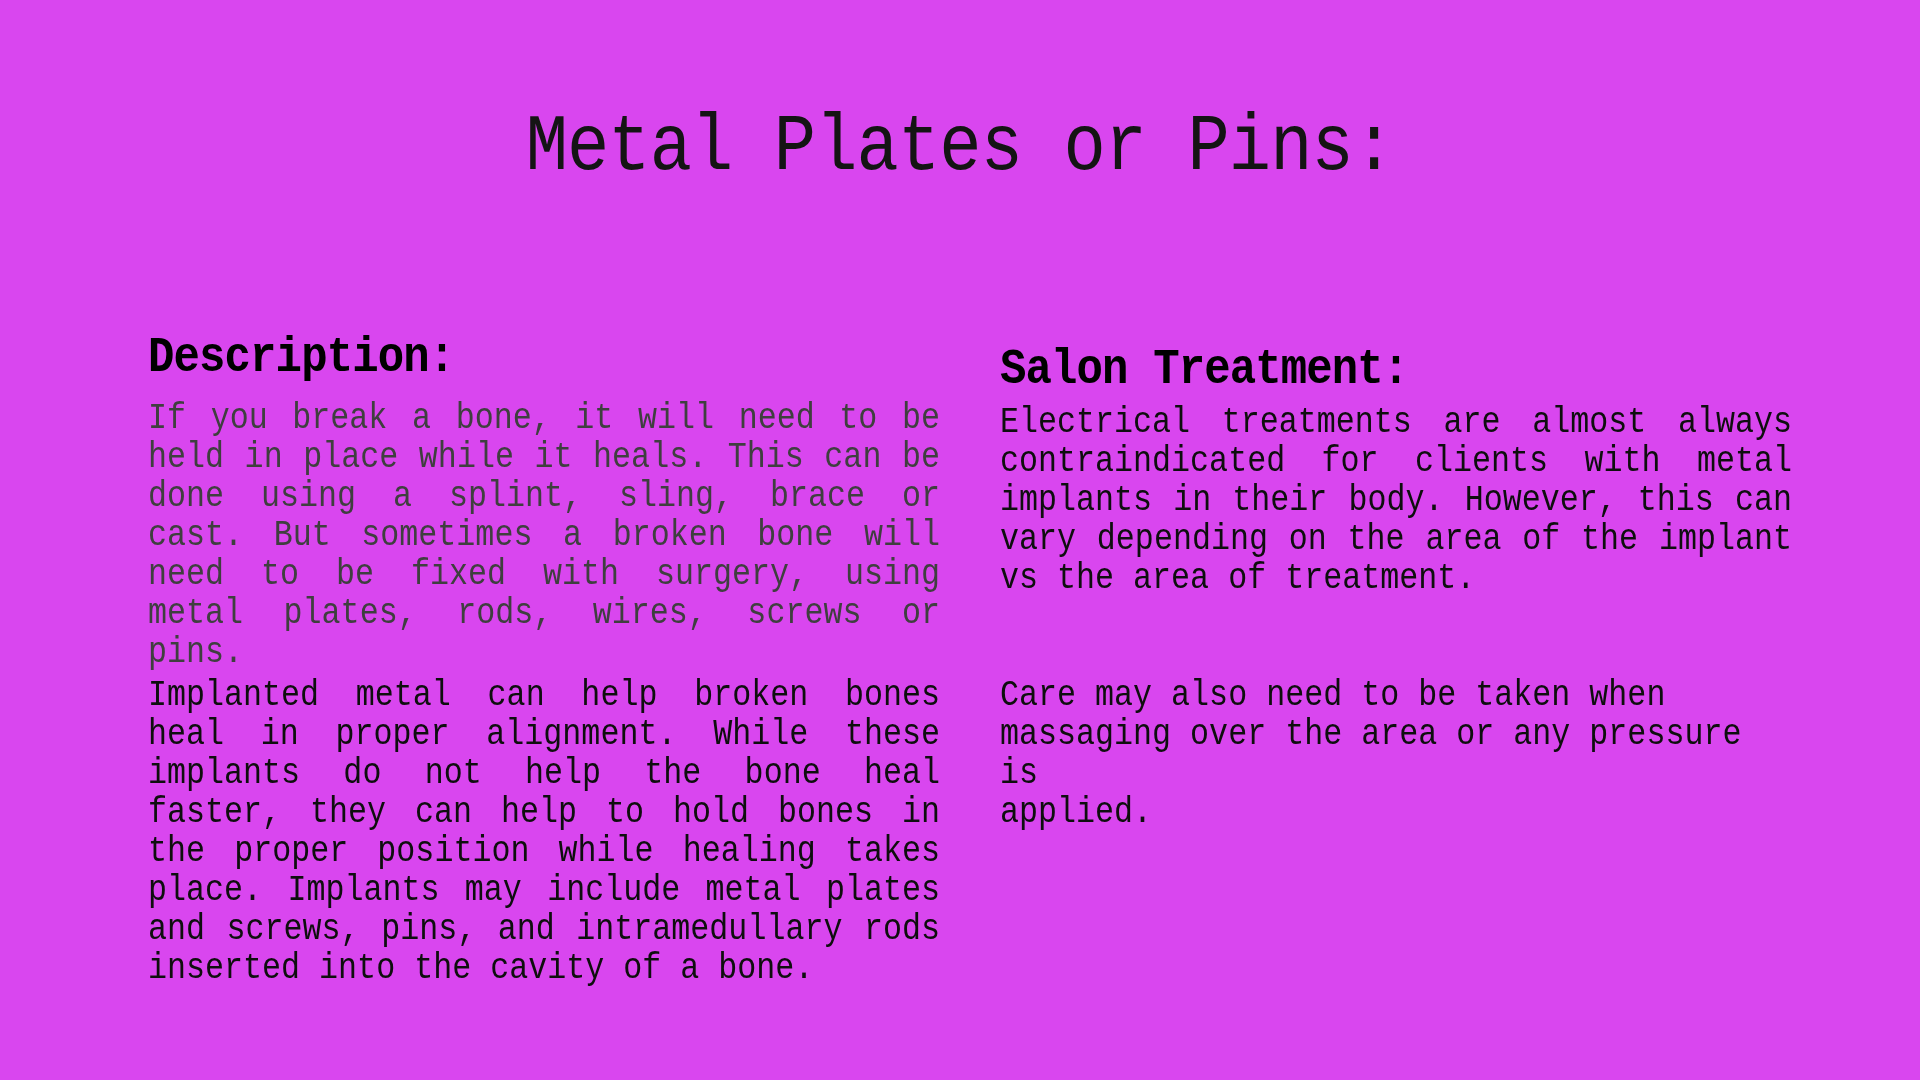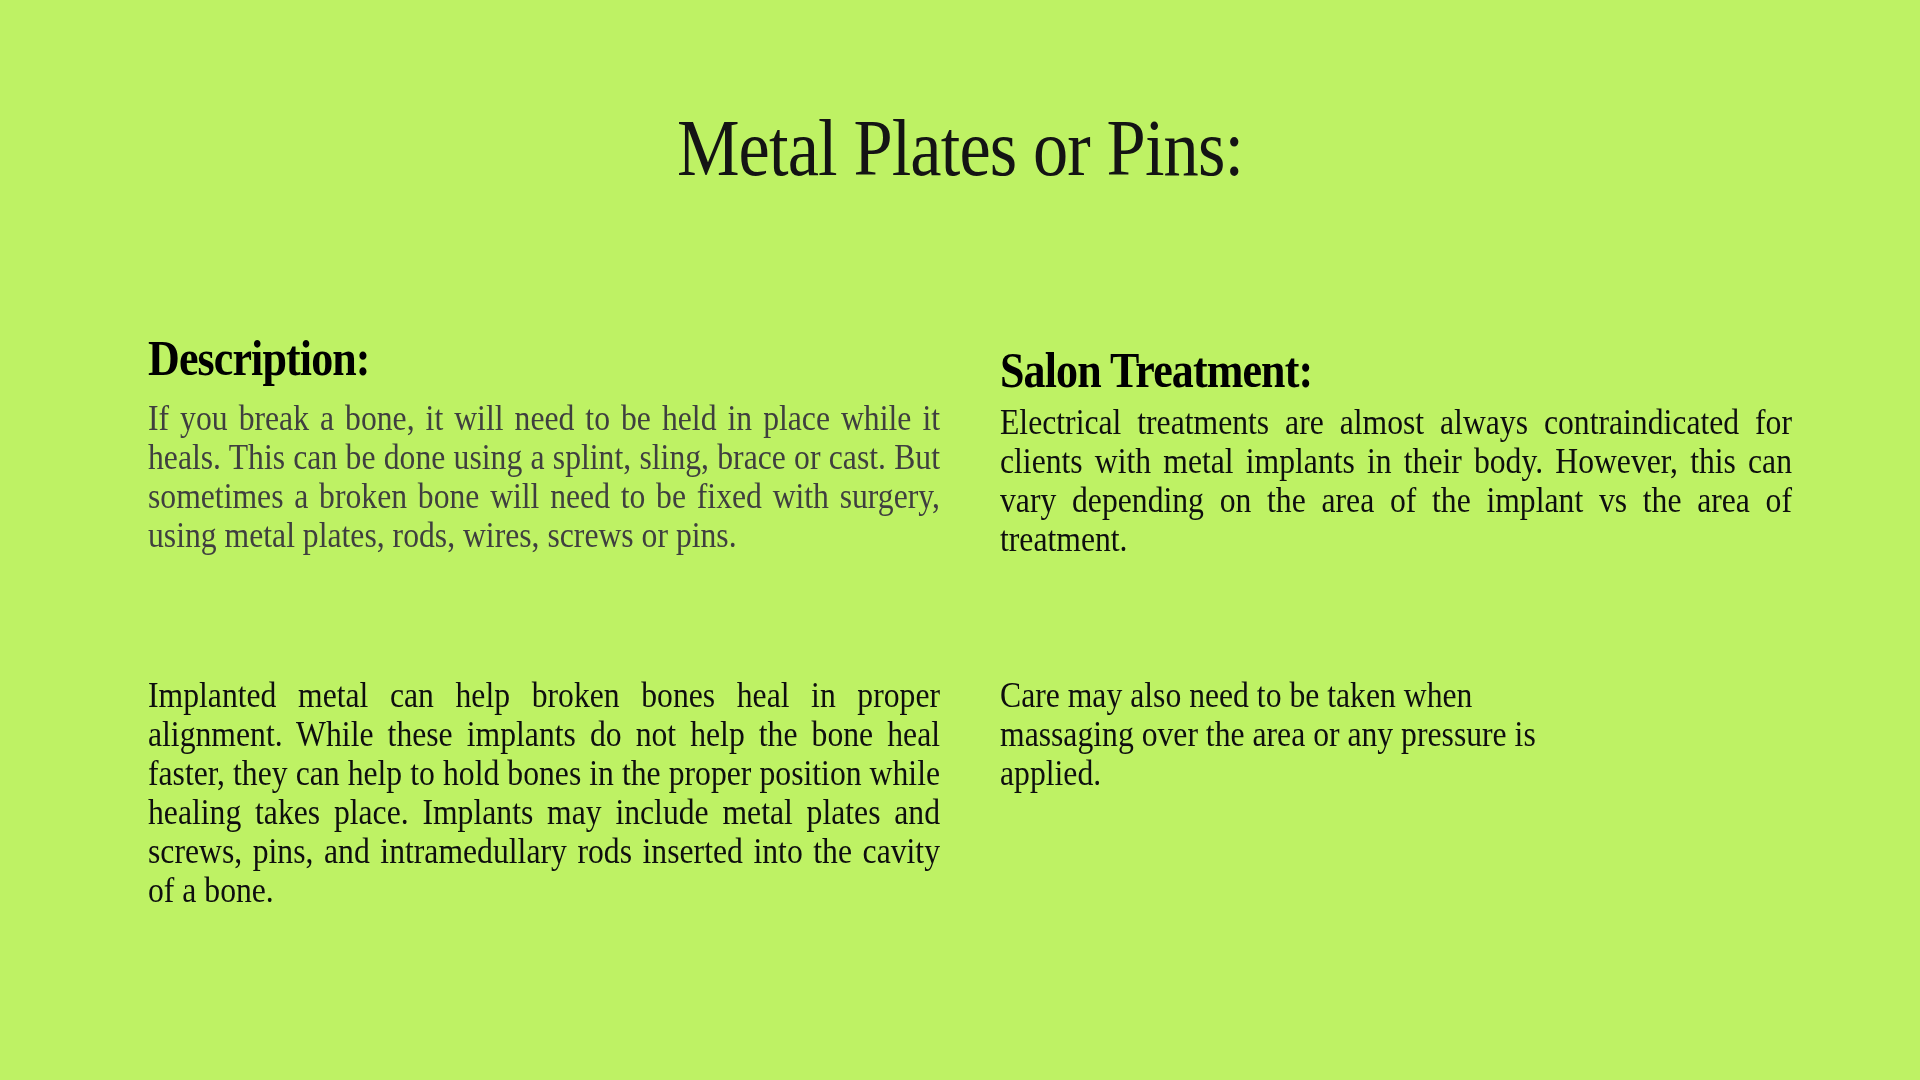--- a/index.html
+++ b/index.html
@@ -4,23 +4,23 @@
 <style>
   html, body {
     margin: 0;
     padding: 0;
     background: #ffffff;
   }
   .slide {
     position: relative;
     width: 1920px;
     height: 1080px;
-    background: #bef264;
+    background: #d946ef;
     overflow: hidden;
-    font-family: Liberation Serif, serif;
+    font-family: Liberation Mono, monospace;
   }
   .title-wrap {
     position: absolute;
     left: 0;
     top: 104px;
     width: 1920px;
     text-align: center;
     transform: scaleX(0.88);
     transform-origin: 50% 0;
   }

